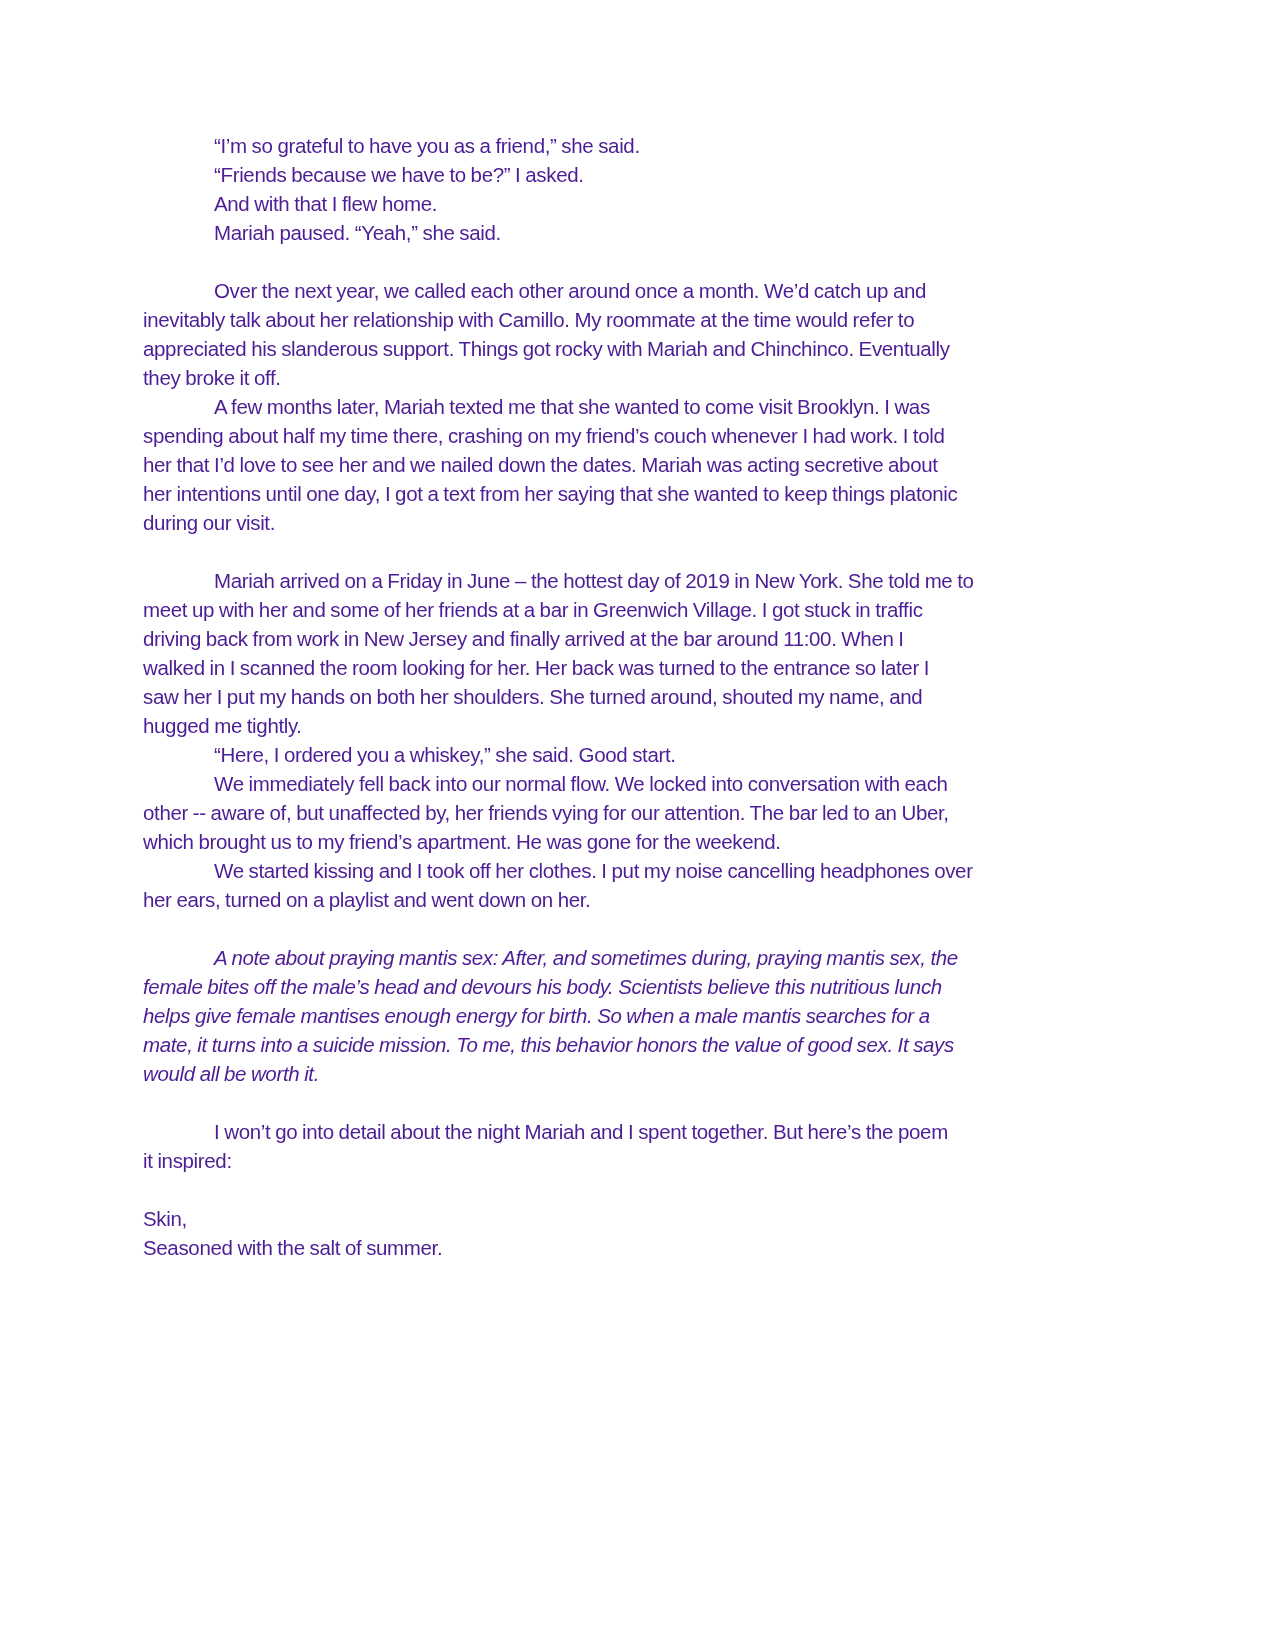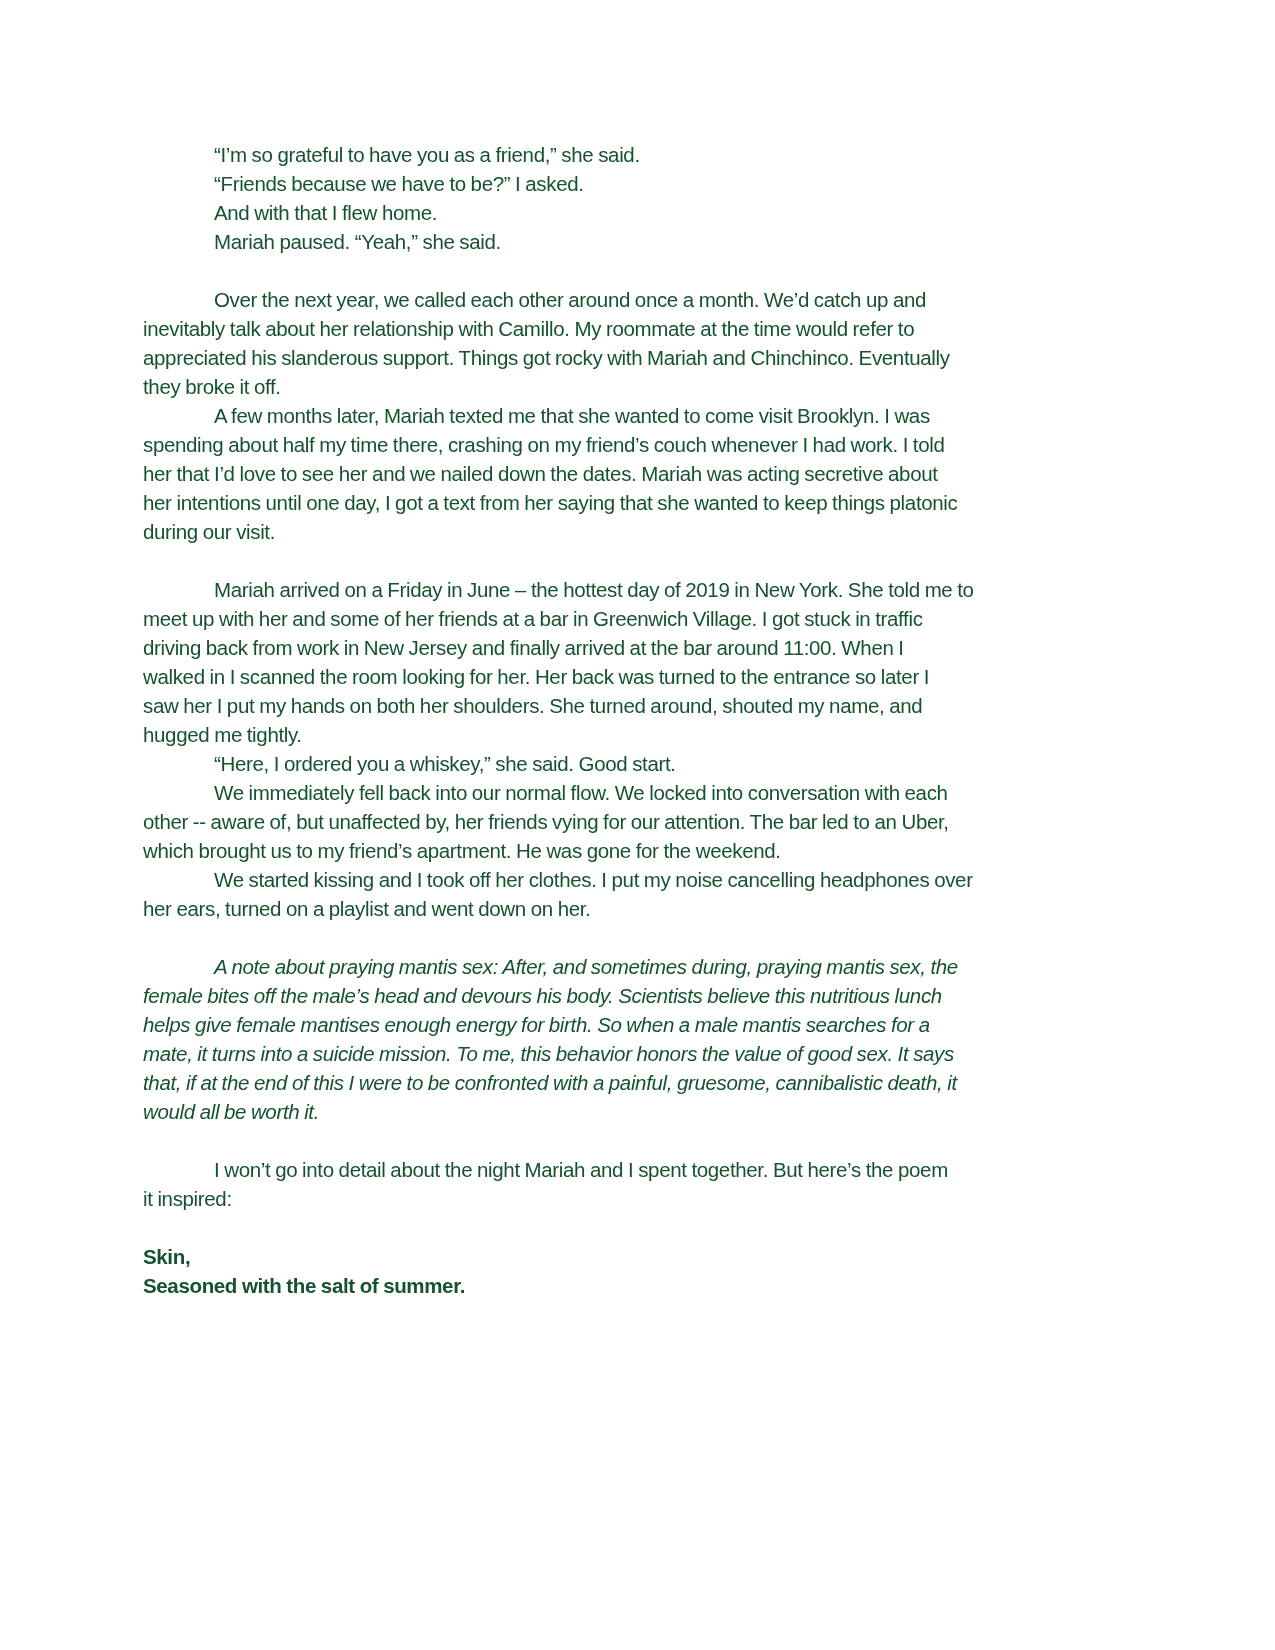--- a/index.html
+++ b/index.html
@@ -9,36 +9,36 @@
     }
     body {
       width: 1275px;
       height: 1650px;
       position: relative;
       overflow: hidden;
     }
     .page {
       position: absolute;
       left: 143px;
-      top: 140px;
+      top: 131px;
       width: 930px;
       font-family: "Liberation Sans", sans-serif;
       font-size: 20.5px;
       line-height: 29px;
-      color: #14532d;
+      color: #4c1d95;
       letter-spacing: -0.35px;
       word-spacing: -0.5px;
     }
     .line {
       white-space: pre;
       height: 29px;
     }
     .blank { height: 29px; }
     .dialogue .line { padding-left: 71px; }
-    .poem .line { padding-left: 0; font-weight: bold; }
+    .poem .line { padding-left: 0; }
   </style>
 </head>
 <body>
 
 <div class="page">
 
   <div class="dialogue">
     <div class="line">“I’m so grateful to have you as a friend,” she said.</div>
     <div class="line">“Friends because we have to be?” I asked.</div>
     <div class="line">And with that I flew home.</div>
@@ -88,21 +88,20 @@
     <div class="line">her ears, turned on a playlist and went down on her.</div>
   </div>
 
   <div class="blank"></div>
 
   <div class="para" style="font-style:italic">
     <div class="line" style="padding-left:71px">A note about praying mantis sex: After, and sometimes during, praying mantis sex, the</div>
     <div class="line">female bites off the male’s head and devours his body. Scientists believe this nutritious lunch</div>
     <div class="line">helps give female mantises enough energy for birth. So when a male mantis searches for a</div>
     <div class="line">mate, it turns into a suicide mission. To me, this behavior honors the value of good sex. It says</div>
-    <div class="line">that, if at the end of this I were to be confronted with a painful, gruesome, cannibalistic death, it</div>
     <div class="line">would all be worth it.</div>
   </div>
 
   <div class="blank"></div>
 
   <div class="para">
     <div class="line" style="padding-left:71px">I won’t go into detail about the night Mariah and I spent together. But here’s the poem</div>
     <div class="line">it inspired:</div>
   </div>
 

